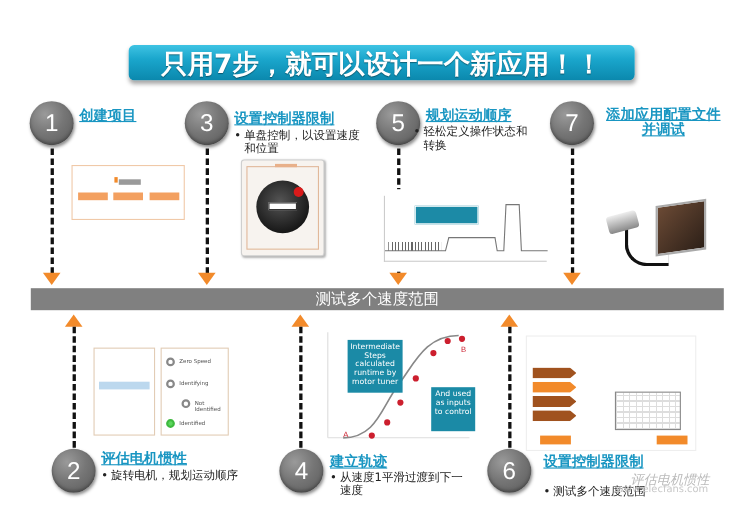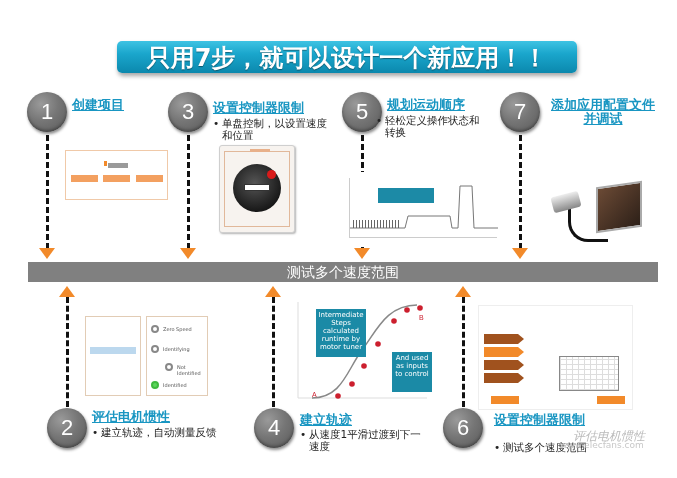--- a/index.html
+++ b/index.html
@@ -130,21 +130,21 @@
 <ul class="bullets" style="left:547px;top:130px;width:115px;">
 </ul>
 <div class="dash" style="left:519px;top:135px;height:114px;"></div>
 <div class="arrow-down" style="left:512px;top:248px;"></div>
 
 <div class="arrow-up" style="left:59px;top:286px;"></div>
 <div class="dash" style="left:66px;top:297px;height:110px;"></div>
 <div class="circle" style="left:47px;top:408px;">2</div>
 <div class="step-title" style="left:92px;top:408px;">评估电机惯性</div>
 <ul class="bullets" style="left:92px;top:426px;width:170px;">
-  <li>建立轨迹，自动测量反馈</li>
+  <li>旋转电机，规划运动顺序</li>
 </ul>
 
 <div class="arrow-up" style="left:265px;top:286px;"></div>
 <div class="dash" style="left:272px;top:297px;height:110px;"></div>
 <div class="circle" style="left:254px;top:408px;">4</div>
 <div class="step-title" style="left:300px;top:411px;">建立轨迹</div>
 <ul class="bullets" style="left:300px;top:428px;width:130px;">
   <li>从速度1平滑过渡到下一速度</li>
 </ul>
 

